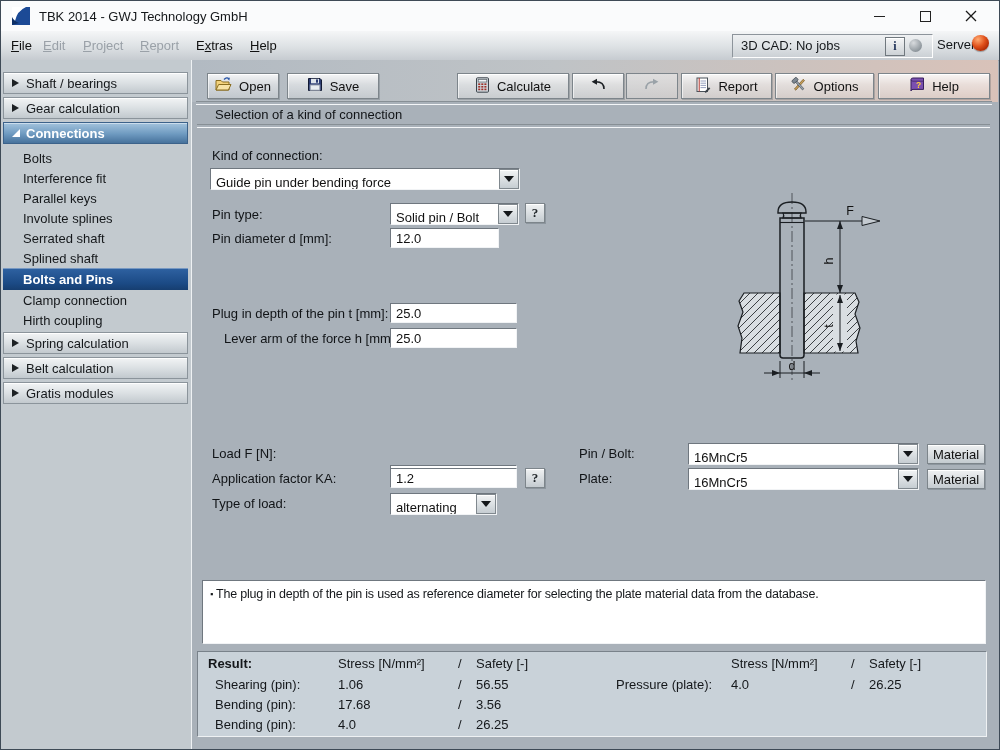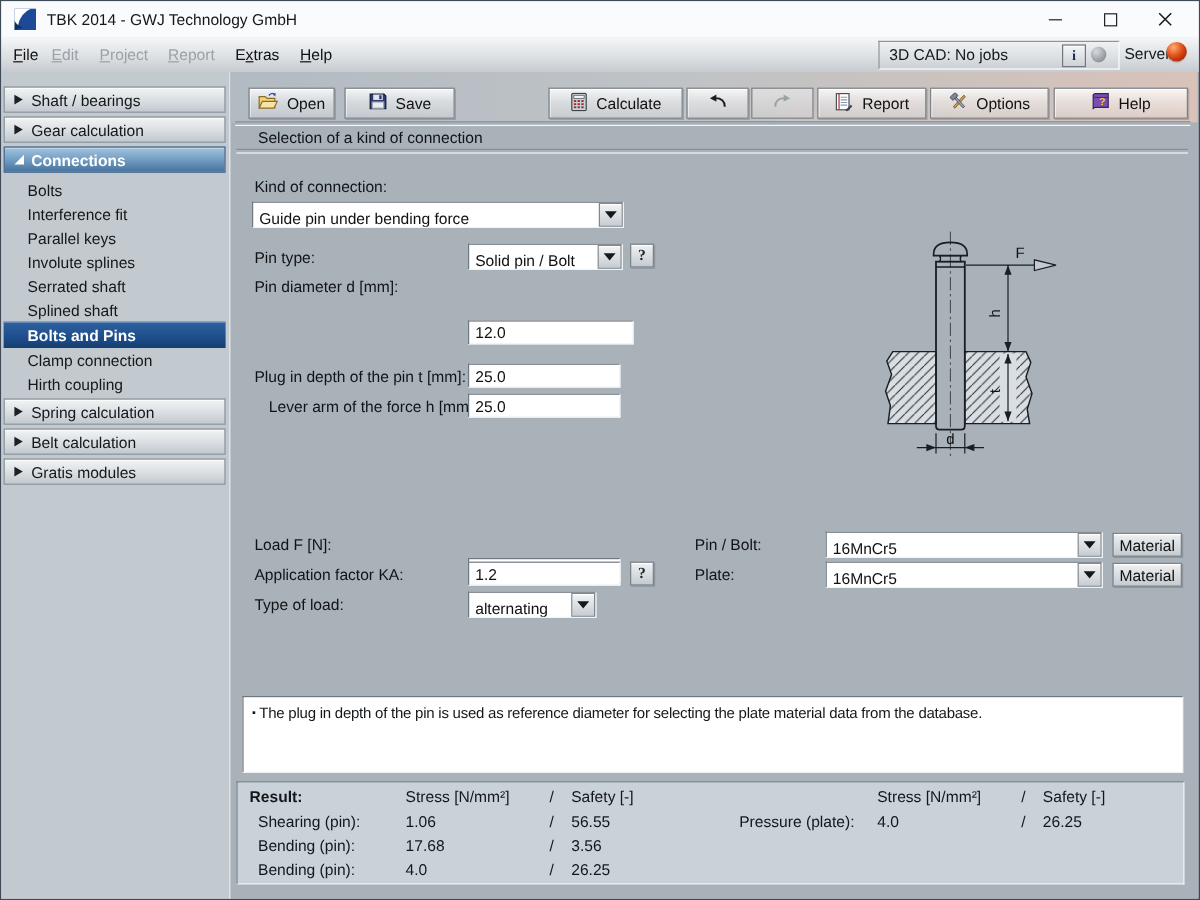--- a/index.html
+++ b/index.html
@@ -275,21 +275,21 @@
     <div class="lbl" style="left:20px;top:147px;">Pin type:</div>
     <div class="combo" style="left:198px;top:143px;width:129px;">
       <span class="combo-text">Solid pin / Bolt</span>
       <span class="combo-arrow">
           <span class="tri"></span>
         </span>
     </div>
     <div class="sqbtn" style="left:333px;top:143px;">?</div>
 
     <div class="lbl" style="left:20px;top:171px;">Pin diameter d [mm]:</div>
-    <input class="input" style="left: 198px; top: 168px; width: 138px; margin-top: 39px;" value="12.0">
+    <input class="input" style="left: 198px; top: 168px; width: 109px;" value="12.0">
 
     <div class="lbl" style="left:20px;top:246px;">Plug in depth of the pin t [mm]:</div>
     <input class="input" style="left: 198px; top: 243px; width: 127px;" value="25.0">
 
     <div class="lbl" style="left:20px;top:271px;margin-left:12px;">Lever arm of the force h [mm]:</div>
     <input class="input" style="left: 198px; top: 268px; width: 127px;" value="25.0">
 
     <div class="lbl" style="left:20px;top:386px;">Load F [N]:</div>
     <input class="input" style="left: 198px; top: 405px; width: 127px;" value="100.0">
 

